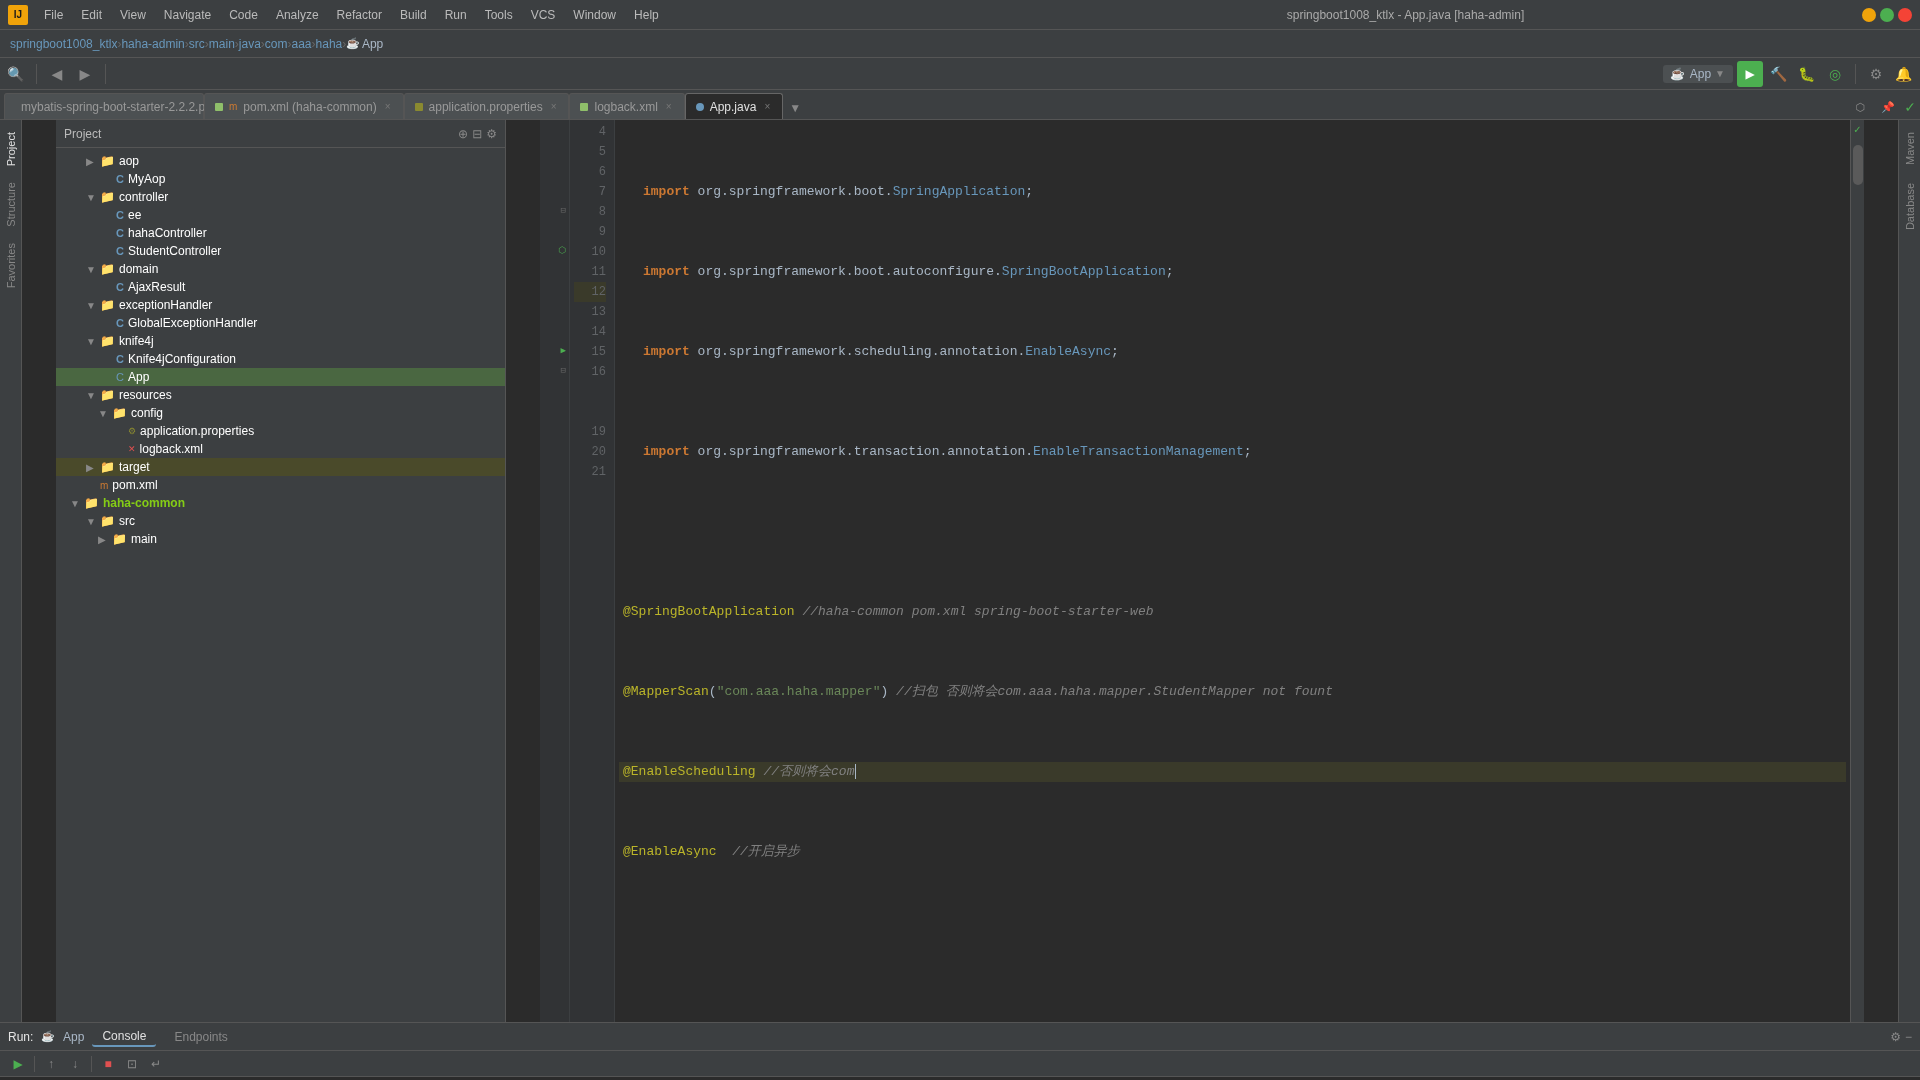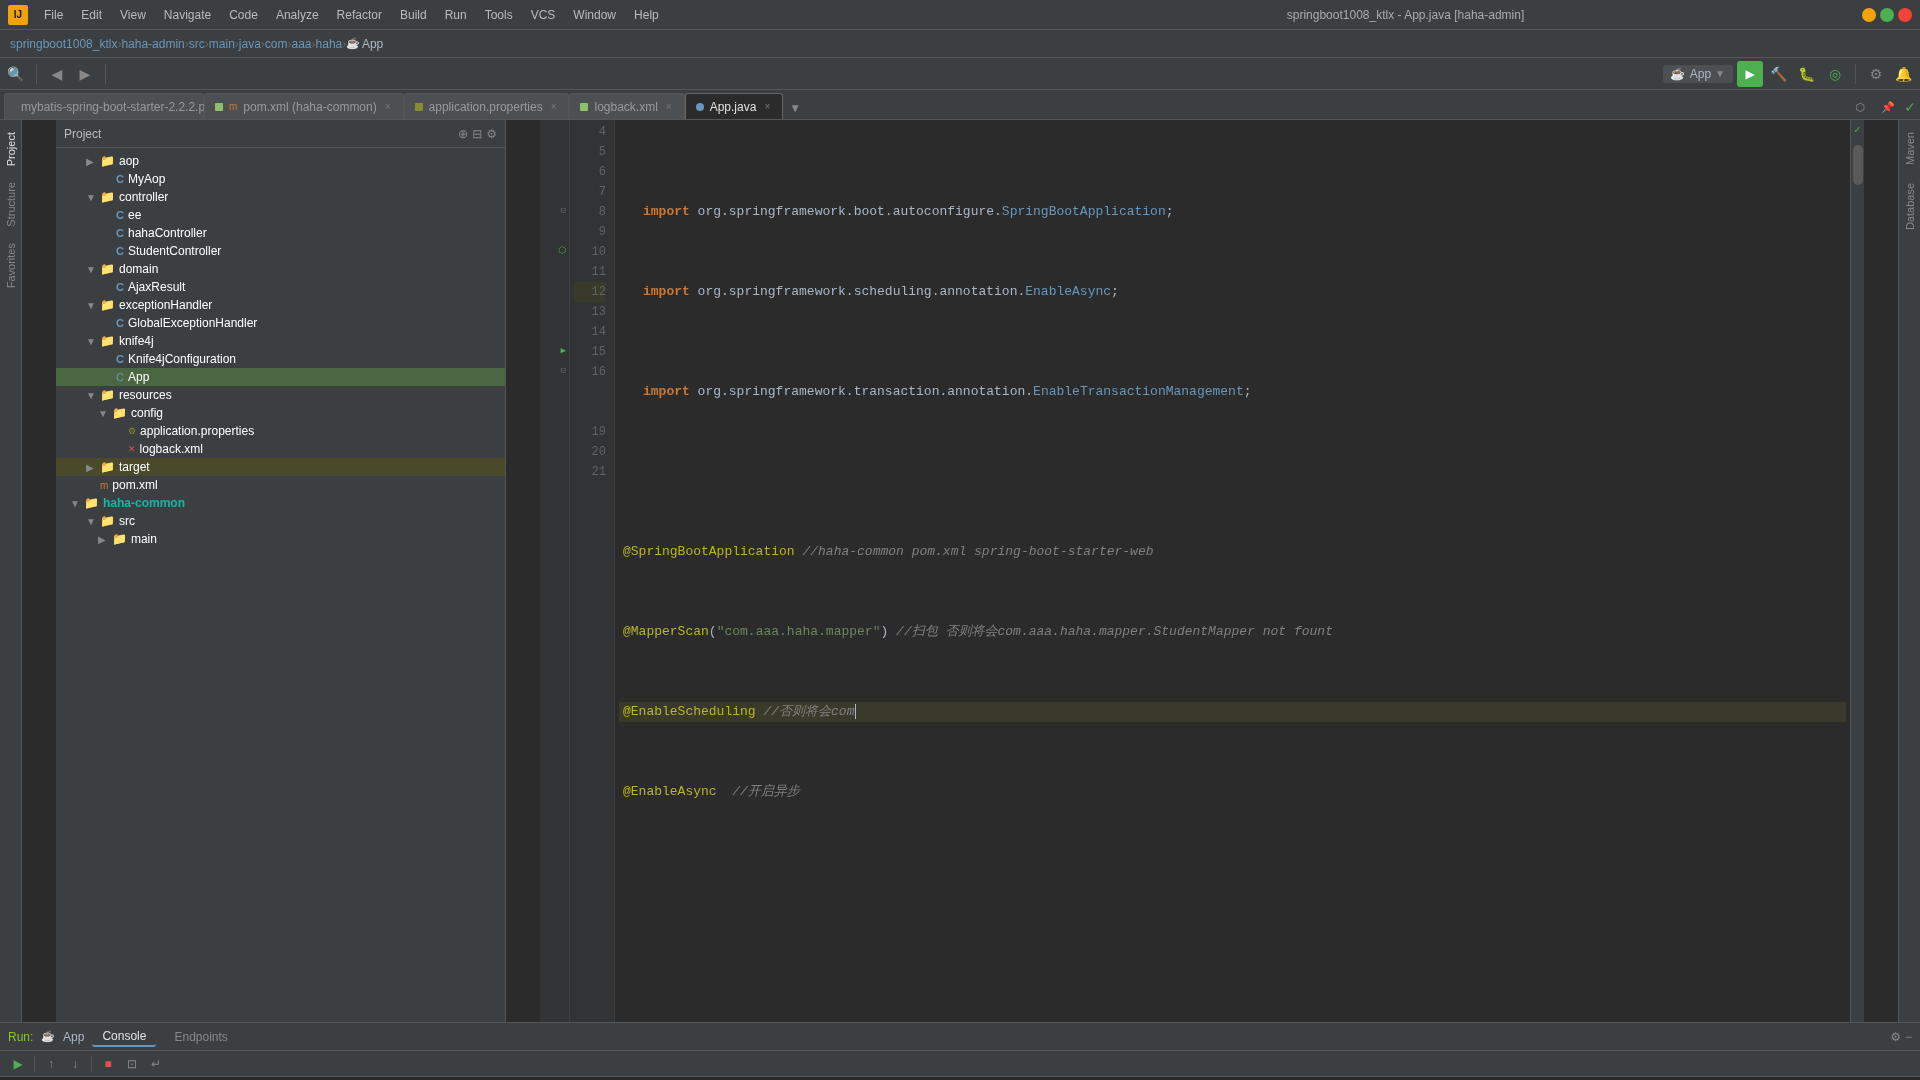--- a/index.html
+++ b/index.html
@@ -168,21 +168,21 @@
       cursor: pointer;
       display: flex;
       align-items: center;
       white-space: nowrap;
     }
     .tree-item.selected { background: #4a6741; }
     .tree-item .arrow { width: 14px; display: inline-block; font-size: 10px; color: #888; }
     .folder-icon { color: #e6b655; margin-right: 4px; }
     .file-icon-c { color: #6897bb; font-weight: bold; margin-right: 4px; font-size: 11px; }
     .item-label { color: #ffffff; }
-    .item-label.bold { font-weight: bold; color: #14b8a6; }
+    .item-label.bold { font-weight: bold; color: #84cc16; }
     .item-label.selected-text { color: #fff; }
 
     
     #code-area {
       flex: 1;
       display: flex;
       background: #2b2b2b;
       overflow: hidden;
       position: relative;
     }
@@ -662,20 +662,23 @@
         <div class="line-num">16</div>
         <div class="line-num"> </div>
         <div class="line-num"> </div>
         <div class="line-num">19</div>
         <div class="line-num">20</div>
         <div class="line-num">21</div>
       </div>
 
       <div id="code-content">
         
+        <div class="code-line">
+          <span style="padding-left:20px;"><span class="kw">import </span><span class="pkg">org.springframework.boot.</span><span class="iface">SpringApplication</span><span class="plain">;</span></span>
+        </div>
         
         <div class="code-line">
           <span style="padding-left:20px;"><span class="kw">import </span><span class="pkg">org.springframework.boot.autoconfigure.</span><span class="iface">SpringBootApplication</span><span class="plain">;</span></span>
         </div>
         
         <div class="code-line">
           <span style="padding-left:20px;"><span class="kw">import </span><span class="pkg">org.springframework.scheduling.annotation.</span><span class="iface">EnableAsync</span><span class="plain">;</span></span>
         </div>
         
         
@@ -724,21 +727,21 @@
   </div>
 
   <div id="right-vertical">
     <span class="rv-btn">Maven</span>
     <span class="rv-btn">Database</span>
   </div>
 </div>
 
 <div id="run-panel">
   <div id="run-panel-header">
-    <span style="font-size:12px; color:#84cc16;">Run:</span>
+    <span style="font-size:12px; color:#e5e5e5;">Run:</span>
     <span style="color:#e8a44a; font-size:11px;">☕</span>
     <span style="font-size:12px; color:#a9b7c6;">App</span>
     <div class="run-tab active">Console</div>
     <div class="run-tab">Endpoints</div>
     <div style="margin-left:auto; display:flex; gap:4px;">
       <span style="cursor:pointer; color:#888; font-size:12px;">⚙</span>
       <span style="cursor:pointer; color:#888; font-size:12px;">−</span>
     </div>
   </div>
   <div id="run-panel-toolbar">

